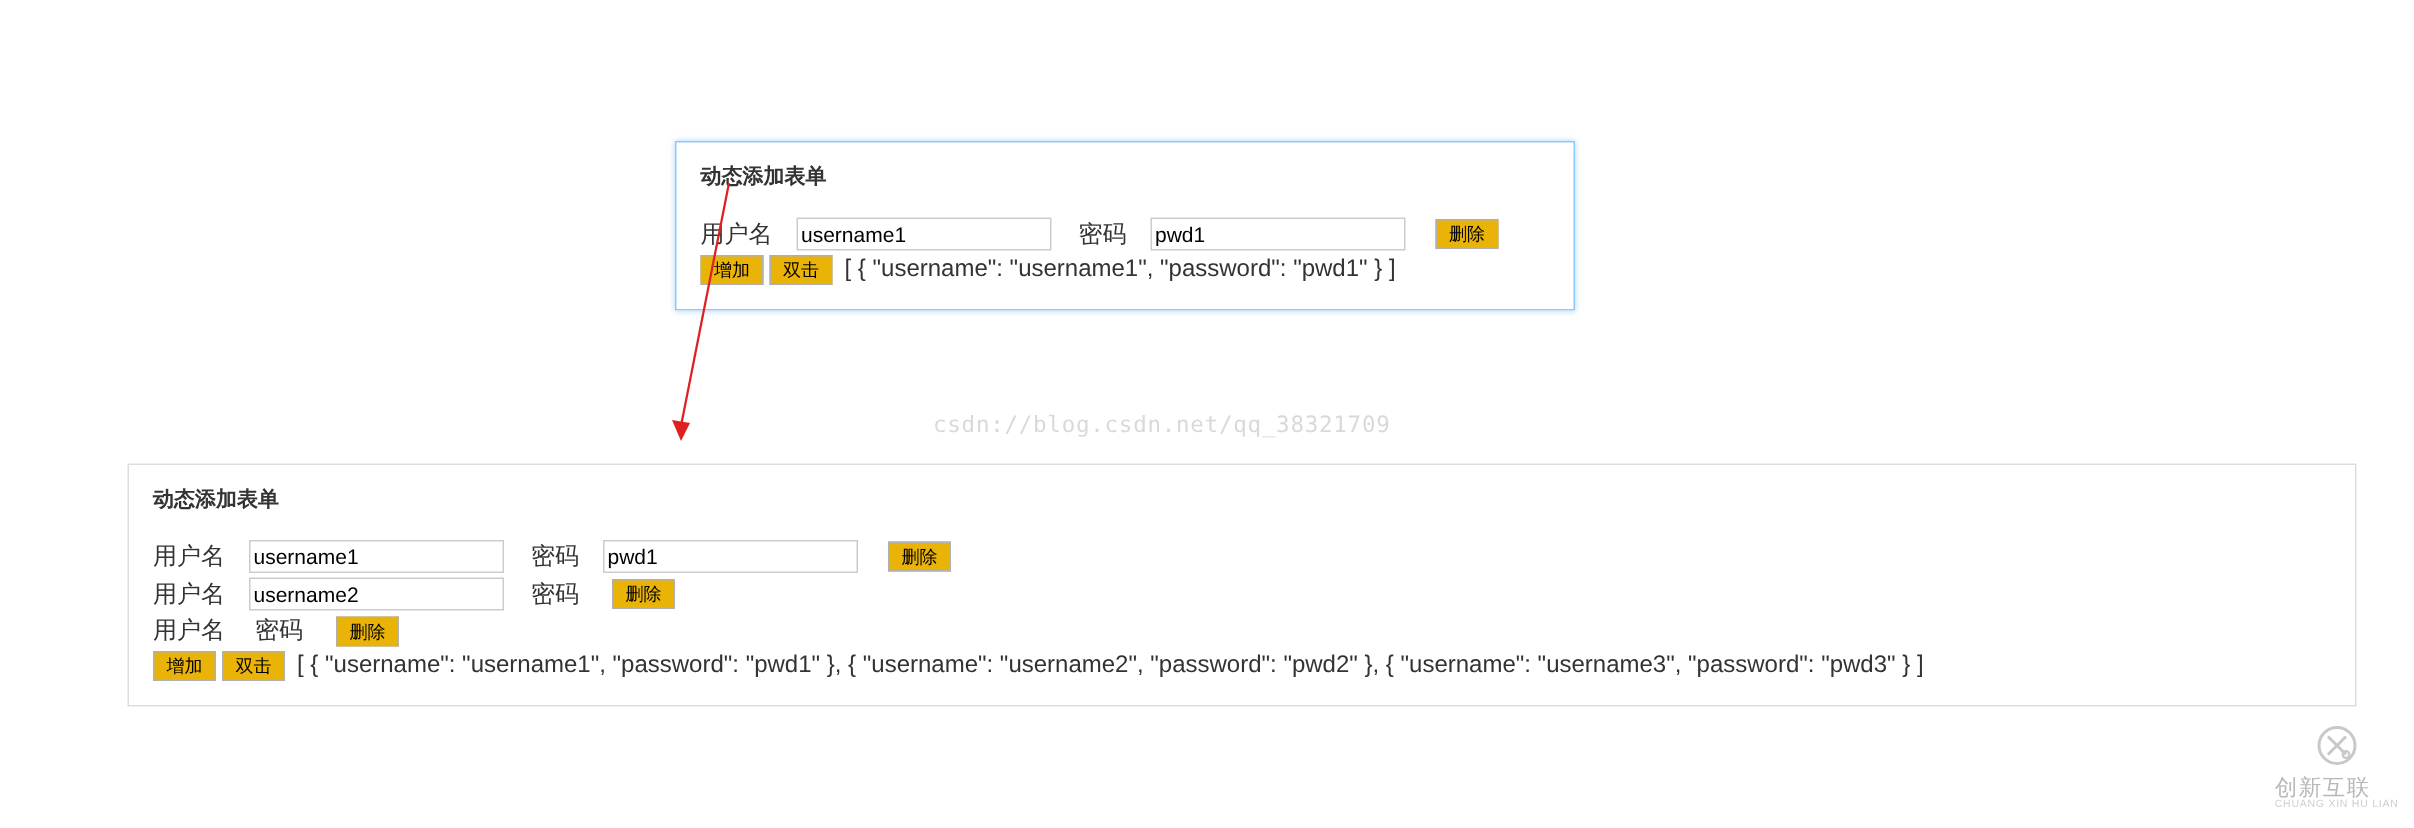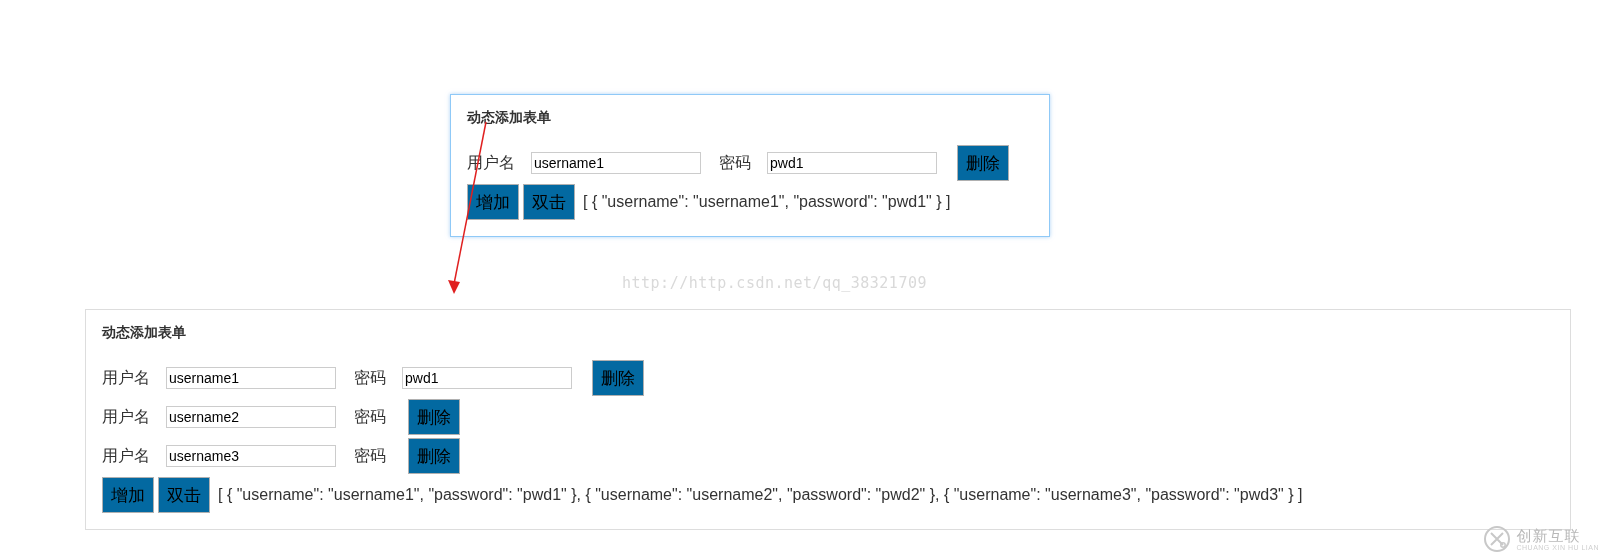--- a/index.html
+++ b/index.html
@@ -52,25 +52,25 @@
   input[type="text"] {
     height: 22px;
     border: 1px solid #ccc;
     padding: 1px 2px;
     font-size: 14px;
     font-family: Arial, sans-serif;
     background: #fff;
     width: 170px;
   }
   button {
-    height: 36px;
+    height: 20px;
     padding: 1px 8px;
-    font-size: 17px;
+    font-size: 12px;
     font-family: Arial, "Microsoft YaHei", sans-serif;
-    background: #0369a1;
+    background: #eab308;
     border: 1px solid #b0b0b0;
     cursor: pointer;
   }
   .del-btn { margin-left: 6px; }
   .bottom-row {
     display: flex;
     align-items: center;
     gap: 4px;
     margin-top: 2px;
   }
@@ -92,46 +92,47 @@
     position: absolute;
     left: 446px;
     top: 118px;
     width: 44px;
     height: 180px;
     pointer-events: none;
   }
   .brand {
     position: absolute;
     right: 10px;
-    bottom: 0;
+    bottom: 12px;
     display: flex;
     align-items: center;
     gap: 6px;
     color: #b8b8b8;
+    flex-direction: column;
   }
   .brand-icon {
     width: 26px;
     height: 26px;
     border: 2px solid #c8c8c8;
     border-radius: 50%;
     display: flex;
     align-items: center;
     justify-content: center;
     font-size: 14px;
     font-weight: bold;
     color: #c8c8c8;
     position: relative;
   }
   .brand-text { font-size: 15px; letter-spacing: 1px; }
   .brand-sub { font-size: 7px; letter-spacing: 0.5px; color:#cfcfcf; display:block; margin-top:-2px;}
 </style>
 </head>
 <body>
 
-<div class="watermark">http://http.csdn.net/qq_38321709</div>
+<div class="watermark">csdn://blog.csdn.net/qq_38321709</div>
 
 <div class="panel panel-top">
   <div class="panel-title">动态添加表单</div>
 
   <div class="row">
     <span class="label">用户名</span>
     <input type="text" value="username1" style="">
     <span class="label label-pwd">密码</span>
     <input type="text" value="pwd1" style="">
     <button class="del-btn">删除</button>
@@ -162,21 +163,20 @@
 
   <div class="row">
     <span class="label">用户名</span>
     <input type="text" value="username2" style="">
     <span class="label label-pwd">密码</span>
     <button class="del-btn">删除</button>
   </div>
 
   <div class="row">
     <span class="label">用户名</span>
-    <input type="text" value="username3" style="">
     <span class="label label-pwd">密码</span>
     <button class="del-btn">删除</button>
   </div>
 
   <div class="bottom-row">
     <button>增加</button>
     <button>双击</button>
     <span class="json-text">[ { "username": "username1", "password": "pwd1" }, { "username": "username2", "password": "pwd2" }, { "username": "username3", "password": "pwd3" } ]</span>
   </div>
 </div>

